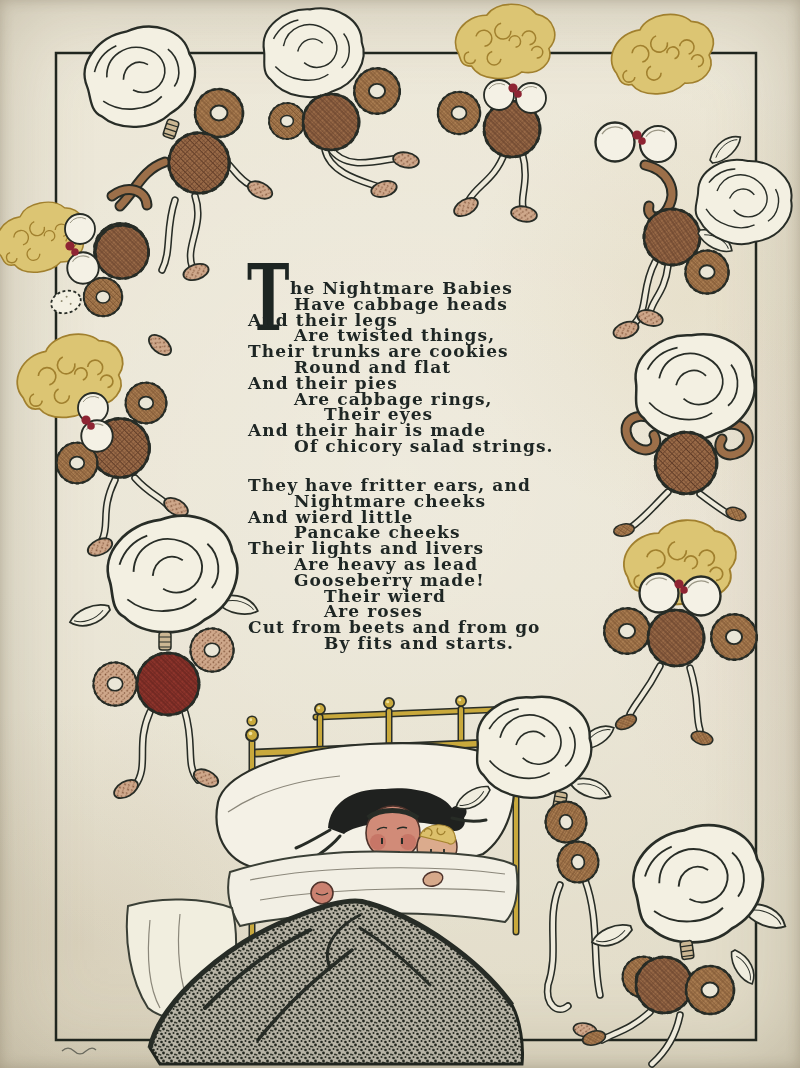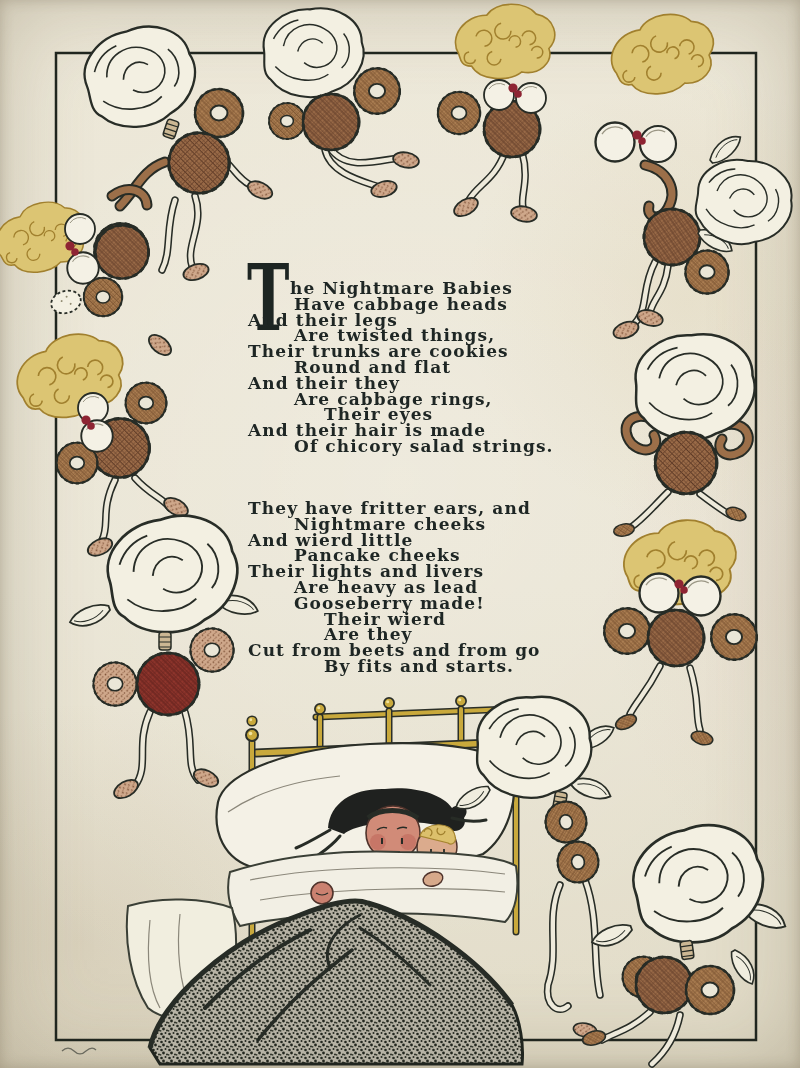--- a/index.html
+++ b/index.html
@@ -11,21 +11,21 @@
       radial-gradient(45% 32% at 10% 88%, rgba(140,115,80,.12), rgba(0,0,0,0) 70%),
       radial-gradient(35% 40% at 100% 55%, rgba(200,155,140,.10), rgba(0,0,0,0) 70%),
       linear-gradient(180deg,#ece7d7 0%,#e9e4d3 55%,#e1dbc7 100%);
     box-shadow: inset 0 0 90px rgba(110,95,65,.30), inset 0 0 14px rgba(90,75,50,.28);}
   svg.art{position:absolute;left:0;top:0;}
   
   .dropcap{position:absolute;left:247px;top:252px;font-weight:bold;font-size:92px;line-height:1;
     color:#1d2522;transform:scaleX(.62);transform-origin:0 0;}
   .stanza{position:absolute;left:248px;white-space:nowrap;font-weight:bold;font-size:17px;
     line-height:15.8px;color:#1e2624;letter-spacing:1.1px;}
-  .s1{top:281px}.s2{top:501px}
+  .s1{top:281px}.s2{top:478px}
   .line{height:15.8px}
   .ind0{padding-left:0}.ind1{padding-left:46px}.ind2{padding-left:76px}
   .dropline{padding-left:42px}
   
   .cs{fill:none;stroke:#282d27;stroke-width:1.4px}
   .hs{fill:none;stroke:#a1802e;stroke-width:1.3px}
   .rbO{fill:none;stroke:#272c26;stroke-width:7.5px;stroke-linecap:round}
   .rbI{fill:none;stroke:#eeeadb;stroke-width:4.4px;stroke-linecap:round}
   .twO{fill:none;stroke:#272c26;stroke-width:11px;stroke-linecap:round}
   .twI{fill:none;stroke:#9c6f49;stroke-width:7px;stroke-linecap:round}
@@ -381,33 +381,33 @@
 </svg>
 
 <div class="dropcap">T</div>
 <div class="stanza s1">
   <div class="line dropline">he Nightmare Babies</div>
 <div class="line ind1">Have cabbage heads</div>
       <div class="line ind0">And their legs</div>
       <div class="line ind1">Are twisted things,</div>
       <div class="line ind0">Their trunks are cookies</div>
       <div class="line ind1">Round and flat</div>
-      <div class="line ind0">And their they</div>
+      <div class="line ind0">And their pies</div>
       <div class="line ind1">Are cabbage rings,</div>
       <div class="line ind2">Their eyes</div>
       <div class="line ind0">And their hair is made</div>
       <div class="line ind1">Of chicory salad strings.</div>
     </div>
 <div class="stanza s2">
       <div class="line ind0">They have fritter ears, and</div>
       <div class="line ind1">Nightmare cheeks</div>
       <div class="line ind0">And wierd little</div>
       <div class="line ind1">Pancake cheeks</div>
       <div class="line ind0">Their lights and livers</div>
       <div class="line ind1">Are heavy as lead</div>
       <div class="line ind1">Gooseberry made!</div>
       <div class="line ind2">Their wierd</div>
-      <div class="line ind2">Are they</div>
+      <div class="line ind2">Are roses</div>
       <div class="line ind0">Cut from beets and from go</div>
       <div class="line ind2">By fits and starts.</div>
     </div>
 
 </div>
 
 </body></html>

